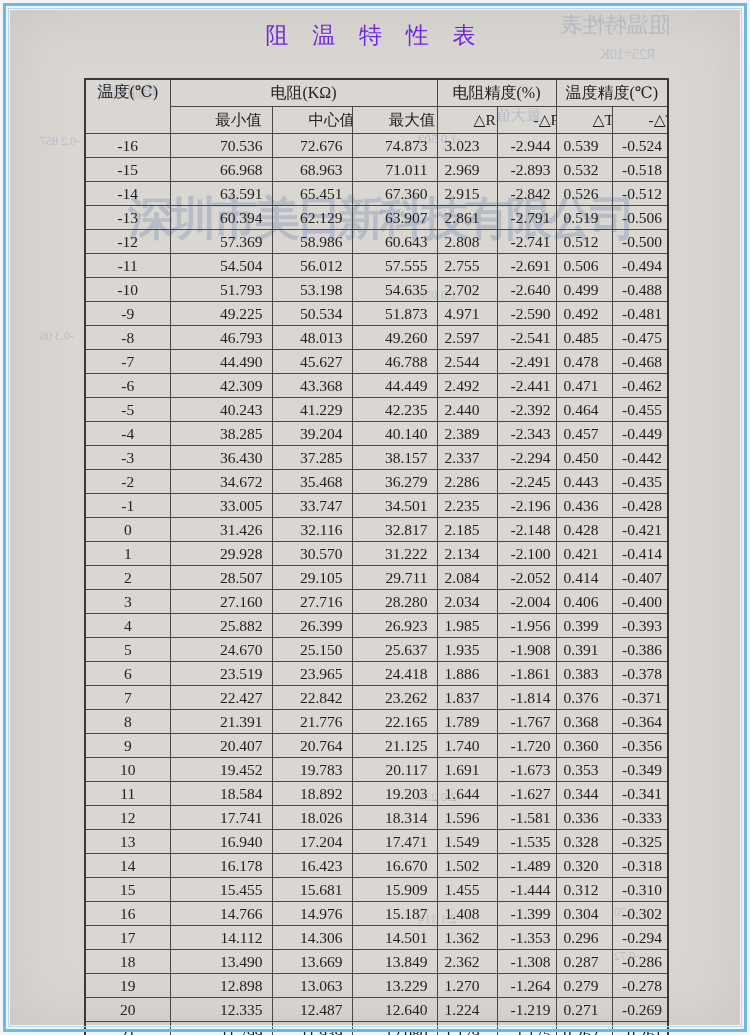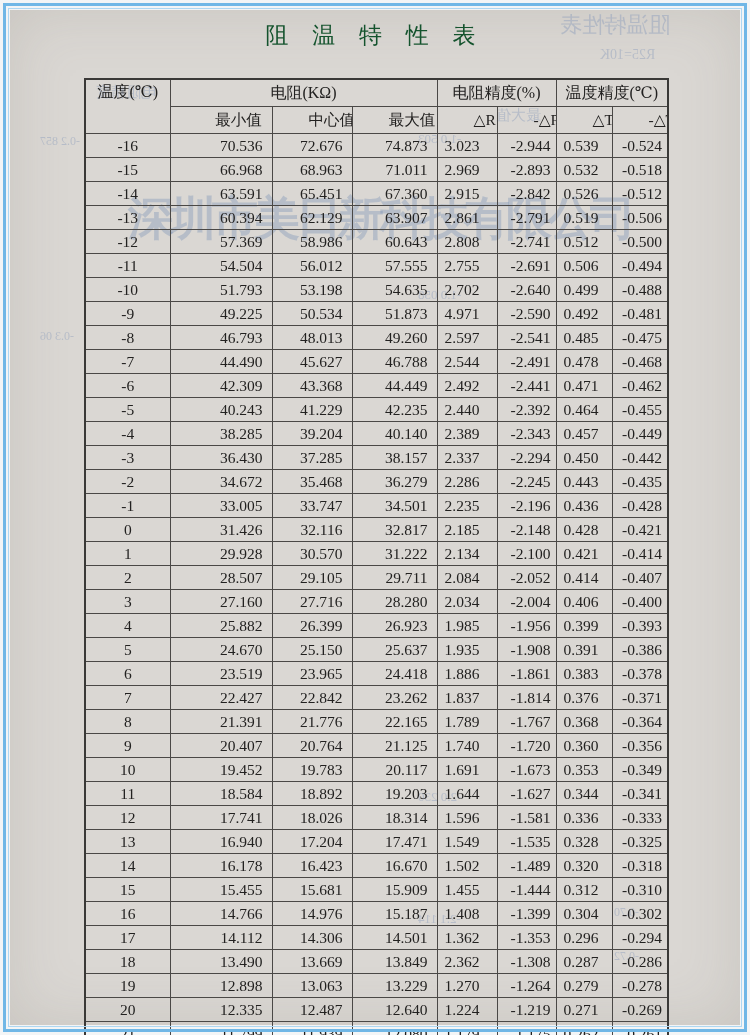--- a/index.html
+++ b/index.html
@@ -12,21 +12,21 @@
   
   .frame-outer{position:absolute;inset:3px;border:3px solid #70b7e6;pointer-events:none;z-index:5;}
   .frame-inner{position:absolute;inset:8px;border:1px solid #aed7f2;pointer-events:none;z-index:5;}
   .paper{
     position:absolute;inset:10px;background:#dad7d3;
     box-shadow:inset 0 0 60px rgba(120,115,108,0.18);
     z-index:1;
   }
   .title{
     position:absolute;left:0;right:0;top:20px;text-align:center;
-    font-size:23px;letter-spacing:9px;color:#14532d;font-weight:500;z-index:3;
+    font-size:23px;letter-spacing:9px;color:#6d28d9;font-weight:500;z-index:3;
   }
   .subtitle{
     position:absolute;left:0;right:0;top:54px;text-align:center;
     font-size:15.5px;color:#2e2c2a;z-index:3;
   }
   .subtitle span{margin:0 13px;}
   table.rt{
     position:absolute;left:84px;top:78px;width:583px;
     border-collapse:collapse;table-layout:fixed;z-index:3;
     font-size:15.5px;color:#222120;

